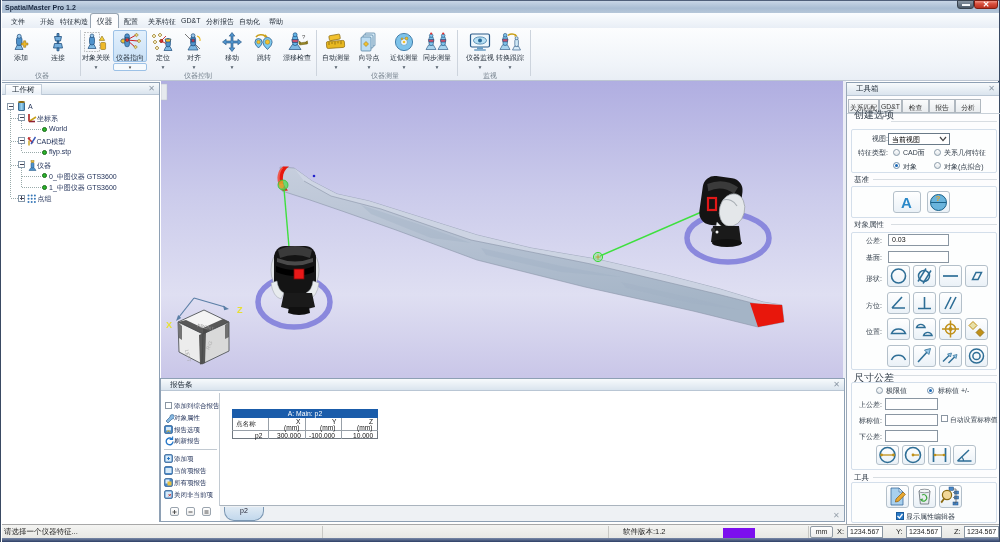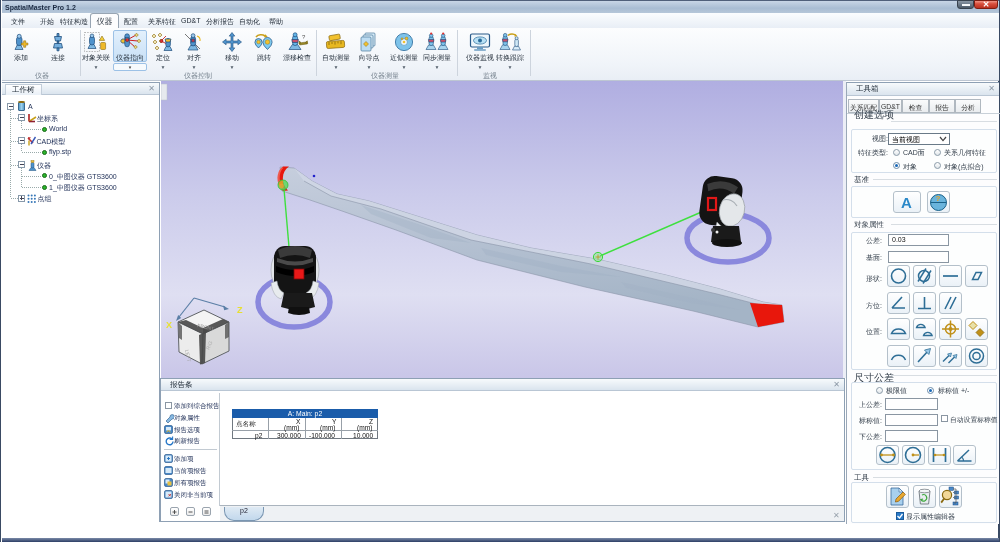--- a/index.html
+++ b/index.html
@@ -717,14 +717,29 @@
         <path d="M14 4 h3 v14 h-2 M14 7.5 h1.5 M14 12.5 h1.5" fill="none" stroke="#555" stroke-width="0.7"></path>
         <circle cx="8" cy="10" r="4.6" fill="#f2d898" stroke="#8a6a10" stroke-width="1.2"></circle>
         <line x1="5" y1="13.8" x2="2.2" y2="17.6" stroke="#8a6a10" stroke-width="1.8"></line>
       </svg>
       <div class="abs" style="left:49px;top:429px;width:8px;height:8px;background:#2a7ac8;border:1px solid #1a5a9a;"></div>
       <svg class="abs" style="left:49px;top:429px" width="8" height="8">
         <path d="M1.5 4 l2 2 3-4" stroke="#fff" stroke-width="1.3" fill="none"></path>
       </svg>
       <div class="abs" style="left:59px;top:429px;font-size:7px;color:#333e4a;white-space:nowrap;">显示属性编辑器</div>
   </div>
+  <div id="statusbar" class="abs">
+    <div class="abs" style="left:2px; top:2px;">请选择一个仪器特征...</div>
+    <div class="abs" style="left:320px;top:1px;width:1px;height:12px;background:#c8c8c4;"></div>
+      <div class="abs" style="left:606px;top:1px;width:1px;height:12px;background:#c8c8c4;"></div>
+      <div class="abs" style="left:806px;top:1px;width:1px;height:12px;background:#c8c8c4;"></div>
+      <div class="abs" style="left:621px; top:2px;">软件版本:1.2</div>
+    <div class="abs" style="left:721px; top:3px; width:32px; height:10px; background:#7c10ee;"></div>
+    <div class="abs" style="left:808px; top:1px; width:23px; height:12px; background:linear-gradient(#fefefe,#ececec); border:1px solid #909aa4; border-radius:2px; text-align:center; font-size:7px; padding-top:1px;">mm</div>
+    <div class="abs" style="left:835px; top:2px;">X:</div>
+    <div class="inp" style="left:845px; top:1px; width:36px; height:12px; font-size:7px; padding:1px 0 0 2px;">1234.567</div>
+    <div class="abs" style="left:894px; top:2px;">Y:</div>
+    <div class="inp" style="left:904px; top:1px; width:36px; height:12px; font-size:7px; padding:1px 0 0 2px;">1234.567</div>
+    <div class="abs" style="left:952px; top:2px;">Z:</div>
+    <div class="inp" style="left:962px; top:1px; width:35px; height:12px; font-size:7px; padding:1px 0 0 2px;">1234.567</div>
+  </div>
   <div id="bottomedge" class="abs"></div>
 </div>
 
 </body></html>

